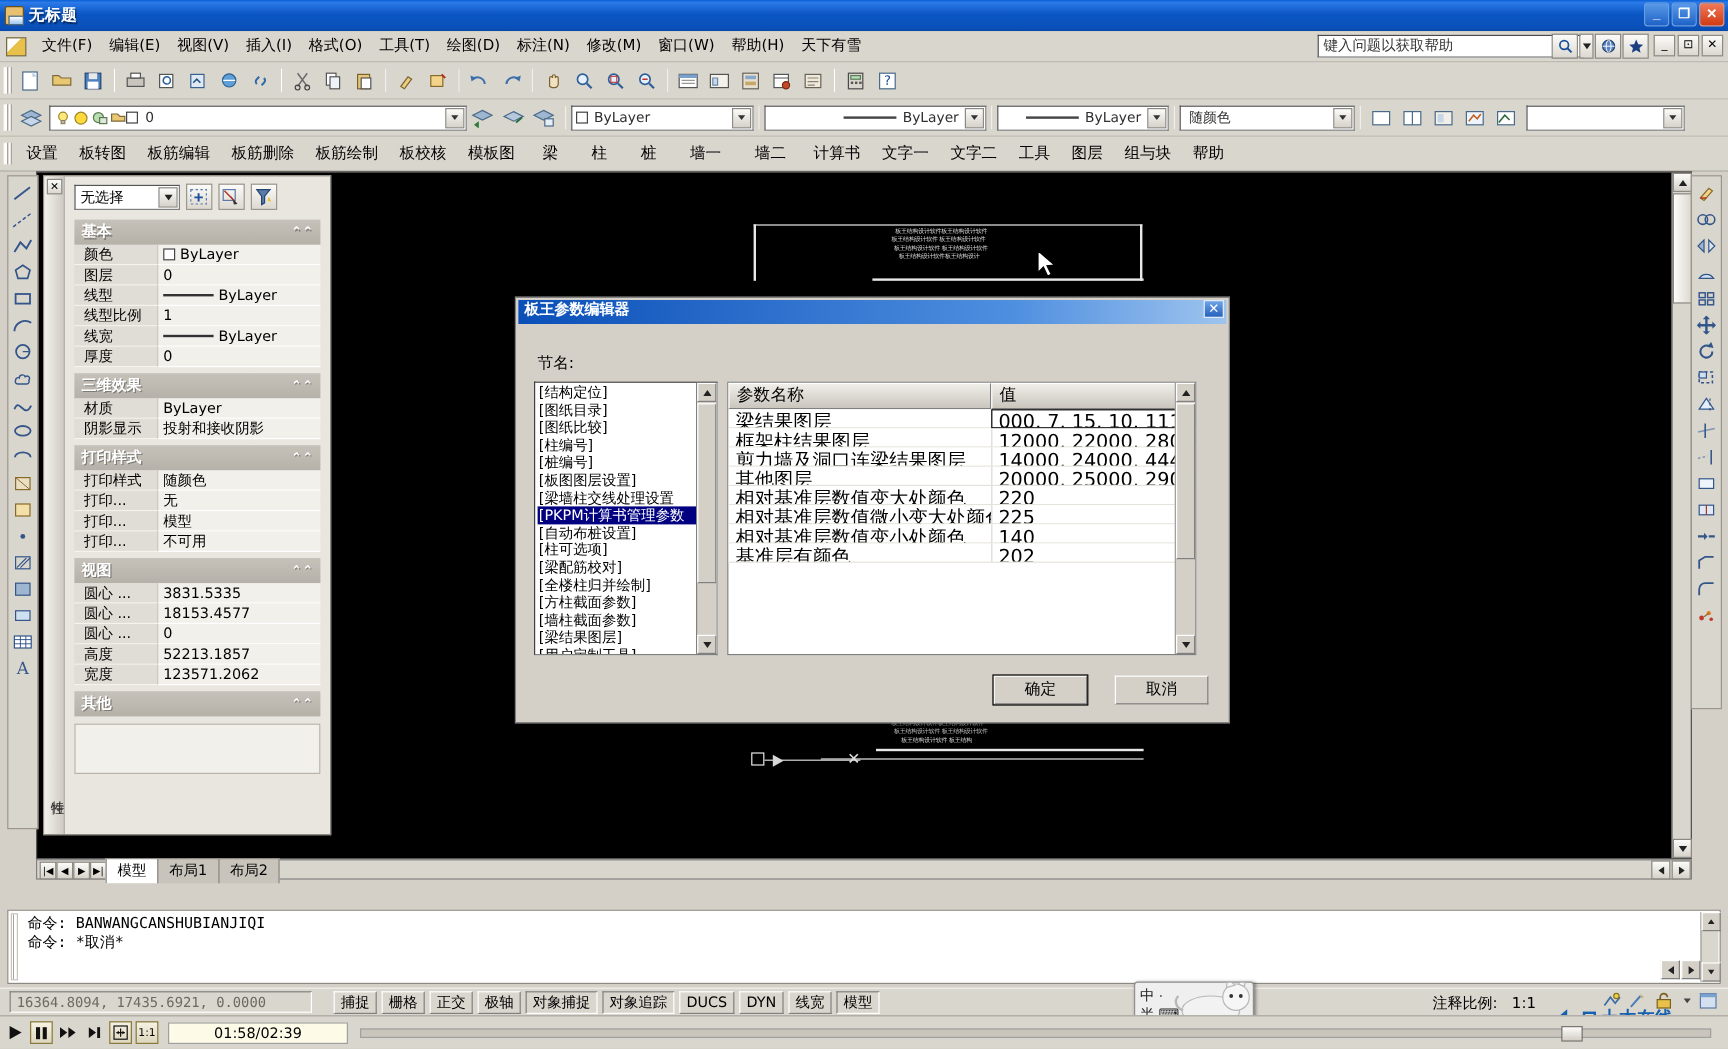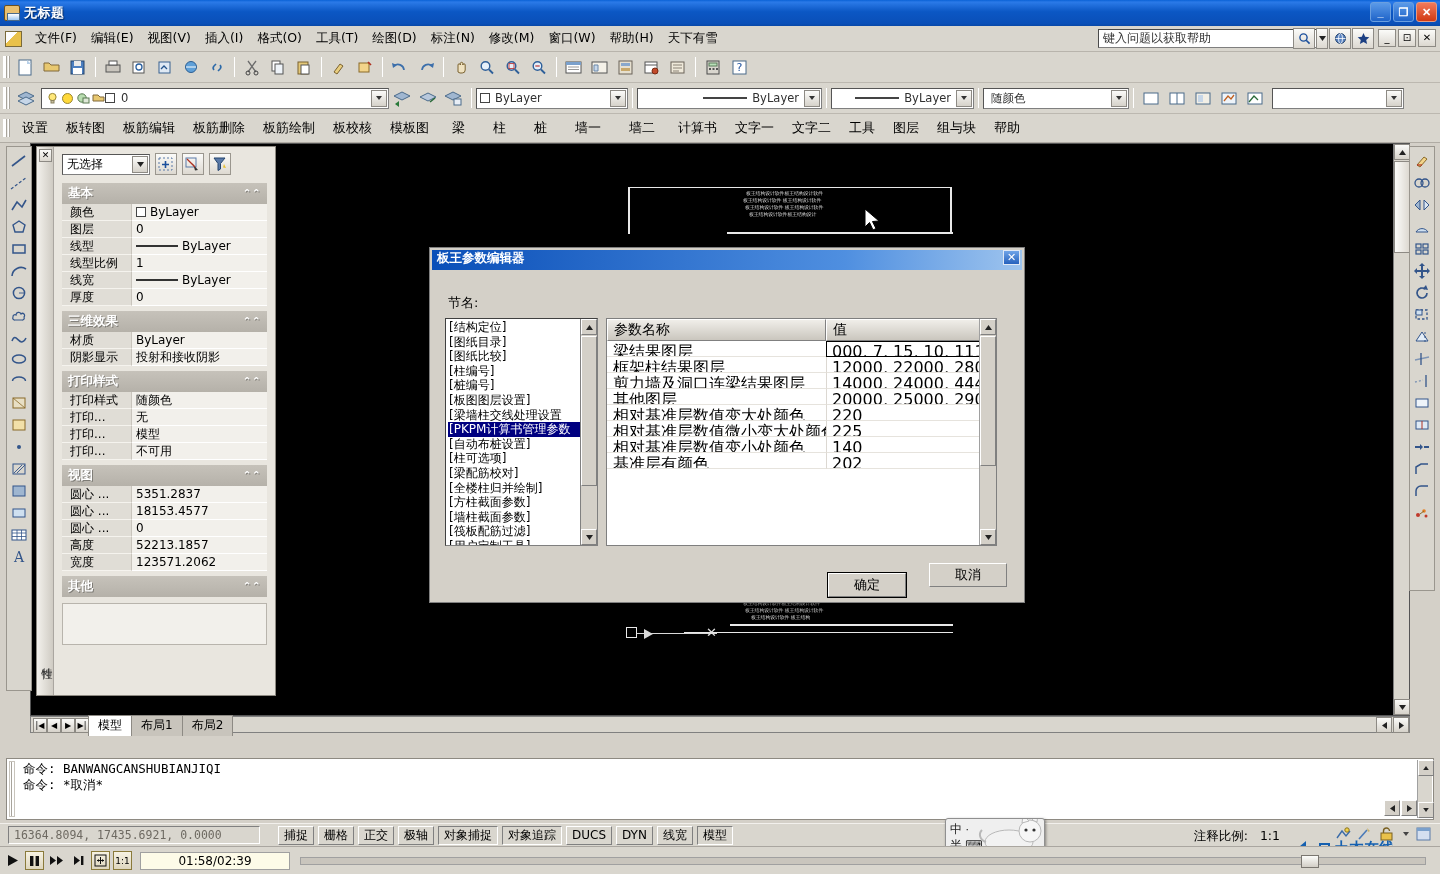--- a/index.html
+++ b/index.html
@@ -1084,21 +1084,21 @@
         </div>
       </div>
 
       <div class="sec-hdr">
         <span>视图</span>
         <span class="chev">⌃⌃</span>
       </div>
       <div>
         <div class="prow">
           <div class="pk">圆心 ...</div>
-          <div class="pv">5351.2837</div>
+          <div class="pv">3831.5335</div>
         </div>
         <div class="prow">
           <div class="pk">圆心 ...</div>
           <div class="pv">18153.4577</div>
         </div>
         <div class="prow">
           <div class="pk">圆心 ...</div>
           <div class="pv">0</div>
         </div>
         <div class="prow">
@@ -1136,21 +1136,21 @@
         <div class="lb-item">[桩编号]</div>
         <div class="lb-item">[板图图层设置]</div>
         <div class="lb-item">[梁墙柱交线处理设置</div>
         <div class="lb-item sel">[PKPM计算书管理参数</div>
         <div class="lb-item">[自动布桩设置]</div>
         <div class="lb-item">[柱可选项]</div>
         <div class="lb-item">[梁配筋校对]</div>
         <div class="lb-item">[全楼柱归并绘制]</div>
         <div class="lb-item">[方柱截面参数]</div>
         <div class="lb-item">[墙柱截面参数]</div>
-        <div class="lb-item">[筏板配筋过滤]</div>
+        <div class="lb-item">[梁结果图层]</div>
         <div class="lb-item">[用户定制工具]</div>
 
       </div>
       <div class="lb-scroll">
         <div class="lb-sbtn">
             <svg width="7" height="5" viewBox="0 0 7 5">
               <polygon points="3.5,0 7,5 0,5" fill="#222"></polygon>
             </svg>
           </div>
         <div style="position:absolute;top:17px;left:0;width:16px;height:150px;background:#d4d0c8;border:1px solid;border-color:#fff #808080 #808080 #fff;"></div>
@@ -1208,21 +1208,21 @@
           </div>
         <div style="position:absolute;top:17px;left:0;width:16px;height:130px;background:#d4d0c8;border:1px solid;border-color:#fff #808080 #808080 #fff;"></div>
         <div class="lb-sbtn" style="position:absolute;bottom:0;left:0;">
             <svg width="7" height="5" viewBox="0 0 7 5">
               <polygon points="0,0 7,0 3.5,5" fill="#222"></polygon>
             </svg>
           </div>
       </div>
     </div>
 
-    <div class="dlg-btn default" style="left:396px; top:323px;">确定</div>
+    <div class="dlg-btn default" style="left:396px; top:313px;">确定</div>
     <div class="dlg-btn" style="left:497px; top:313px;">取消</div>
   </div>
 
   <div class="cmdwrap">
     <div class="cmd-grip"></div>
     <div class="cmd-lines">
       <div>命令: BANWANGCANSHUBIANJIQI</div>
       <div>命令: *取消*</div>
       <div>&nbsp;</div>
     </div>

